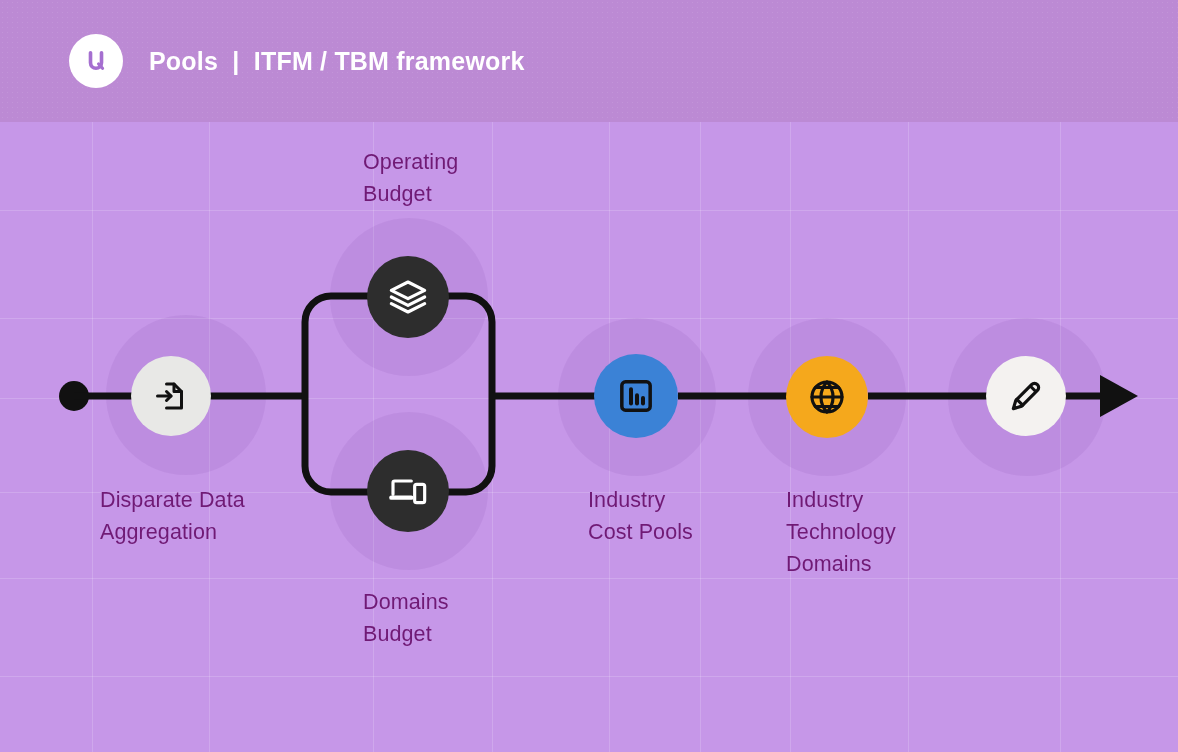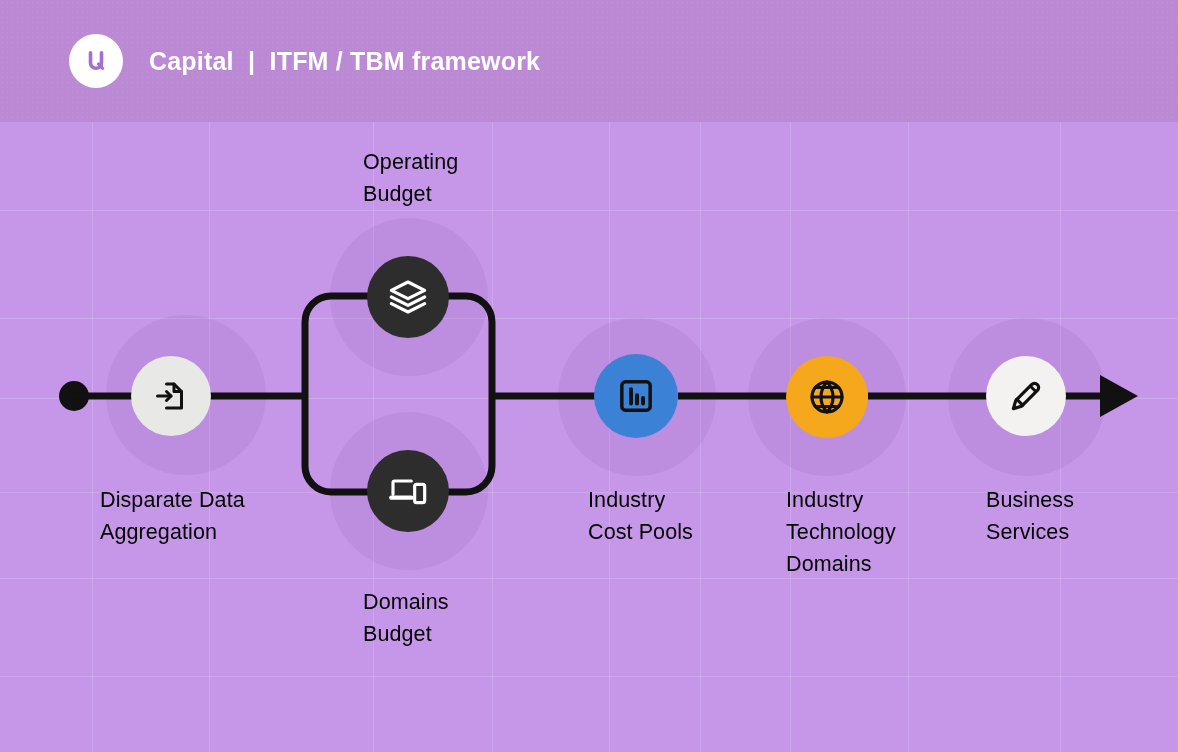--- a/index.html
+++ b/index.html
@@ -63,21 +63,21 @@
   }
   .node .tex{
     position:absolute;inset:0;border-radius:50%;
     background-image:radial-gradient(rgba(0,0,0,.05) .6px,transparent .7px);
     background-size:4px 4px;pointer-events:none;
   }
   .node svg{position:relative;display:block;}
 
   
   .label{
-    position:absolute;color:#000000;
+    position:absolute;color:#701a75;
     font-size:21.5px;line-height:32px;font-weight:400;
     letter-spacing:.1px;white-space:pre-line;
   }
 </style>
 </head>
 <body>
 
 <div id="stage">
 
   <div class="bg-noise"></div>
@@ -213,27 +213,25 @@
   <div class="label" style="left:363px;top:586px;">Domains
 Budget</div>
 
   <div class="label" style="left:588px;top:484px;">Industry
 Cost Pools</div>
 
   <div class="label" style="left:786px;top:484px;">Industry
 Technology
 Domains</div>
 
-  <div class="label" style="left:986px;top:484px;">Business
-Services</div>
 
   <div class="header">
     <div class="noise"></div>
     <div class="logo">
       <svg width="30" height="30" viewBox="0 0 24 24" fill="none">
         <path d="M7.6 5.4 V 13.4 a4.4 4.4 0 0 0 8.8 0 V 5.4" stroke="#a56fd0" stroke-width="2.9" stroke-linecap="round" fill="none"></path>
         <path d="M14.1 14.4 l3.1 3.4" stroke="#a56fd0" stroke-width="2.6" stroke-linecap="round"></path>
       </svg>
     </div>
-    <div class="title">Capital  |  ITFM / TBM framework</div>
+    <div class="title">Pools  |  ITFM / TBM framework</div>
   </div>
 
 </div>
 
 </body></html>

